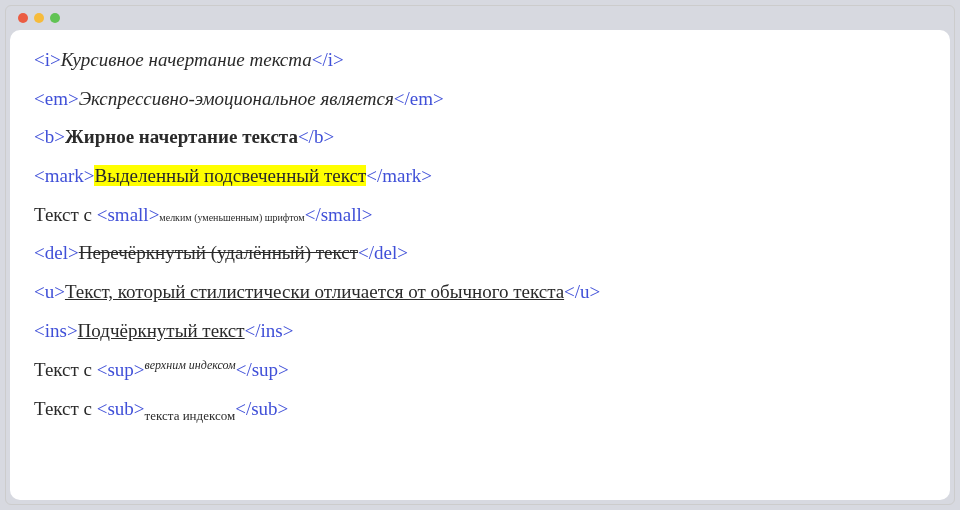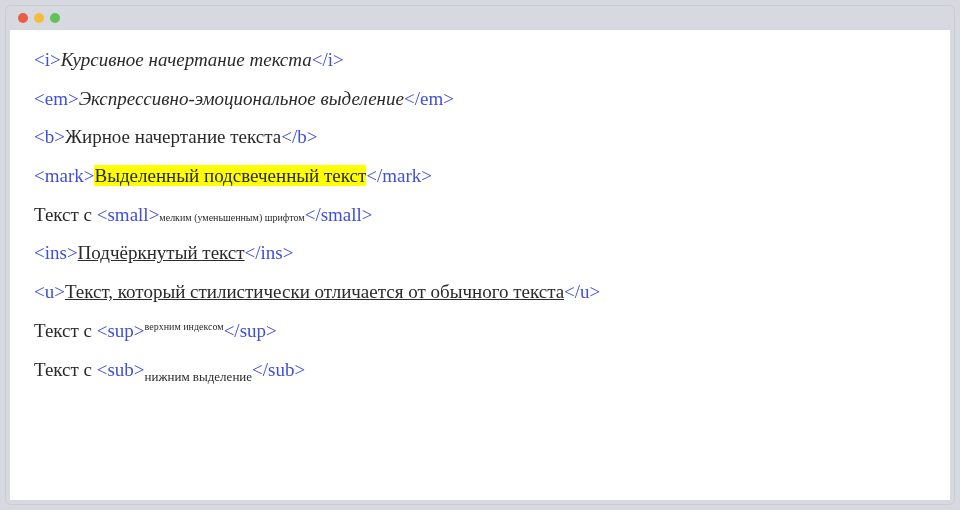--- a/index.html
+++ b/index.html
@@ -33,87 +33,90 @@
       width: 10px;
       height: 10px;
       border-radius: 50%;
     }
     .red { background: #eb5c42; }
     .yellow { background: #f6bb3b; }
     .green { background: #61c354; }
     .content {
       background: #fff;
       margin: 0 4px 4px 4px;
-      border-radius: 0;
+      border-radius: 10px;
       padding: 18px 24px;
       height: calc(100% - 28px);
       font-size: 19px;
       color: #2a2a2a;
       line-height: 1.3;
     }
     .line {
       margin-bottom: 14px;
     }
     .tag {
       color: #4050d8;
       font-family: Georgia, 'Times New Roman', serif;
     }
     .italic { font-style: italic; }
-    .bold { font-weight: normal; }
+    .bold { font-weight: bold; }
     .highlighted { background: #ffff00; text-align: center; }
     .small-text { font-size: 10px; }
     .strikethrough { text-decoration: line-through; }
     .underline { text-decoration: underline; }
-    .sup-text { font-size: 10px; vertical-align: super; }
+    .sup-text { font-size: 12px; vertical-align: super; font-style: italic; }
     .sub-text { font-size: 13px; vertical-align: sub; }
   </style>
 </head>
 <body>
 
 <div class="window">
   <div class="titlebar">
     <div class="traffic-light red"></div>
     <div class="traffic-light yellow"></div>
     <div class="traffic-light green"></div>
   </div>
   <div class="content">
 
     <div class="line">
       <span class="tag">&lt;i&gt;</span><span class="italic">Курсивное начертание текста</span><span class="tag">&lt;/i&gt;</span>
     </div>
 
     <div class="line">
-      <span class="tag">&lt;em&gt;</span><span class="italic">Экспрессивно-эмоциональное выделение</span><span class="tag">&lt;/em&gt;</span>
+      <span class="tag">&lt;em&gt;</span><span class="italic">Экспрессивно-эмоциональное является</span><span class="tag">&lt;/em&gt;</span>
     </div>
 
     <div class="line">
       <span class="tag">&lt;b&gt;</span><span class="bold">Жирное начертание текста</span><span class="tag">&lt;/b&gt;</span>
     </div>
 
 
     <div class="line">
       <span class="tag">&lt;mark&gt;</span><span class="highlighted">Выделенный подсвеченный текст</span><span class="tag">&lt;/mark&gt;</span>
     </div>
 
     <div class="line">
       <span>Текст с </span><span class="tag">&lt;small&gt;</span><span class="small-text">мелким (уменьшенным) шрифтом</span><span class="tag">&lt;/small&gt;</span>
     </div>
 
+    <div class="line">
+      <span class="tag">&lt;del&gt;</span><span class="strikethrough">Перечёркнутый (удалённый) текст</span><span class="tag">&lt;/del&gt;</span>
+    </div>
 
 
     <div class="line">
-      <span class="tag">&lt;ins&gt;</span><span class="underline">Подчёркнутый текст</span><span class="tag">&lt;/ins&gt;</span>
+      <span class="tag">&lt;u&gt;</span><span class="underline">Текст, который стилистически отличается от обычного текста</span><span class="tag">&lt;/u&gt;</span>
     </div>
 
     <div class="line">
-      <span class="tag">&lt;u&gt;</span><span class="underline">Текст, который стилистически отличается от обычного текста</span><span class="tag">&lt;/u&gt;</span>
+      <span class="tag">&lt;ins&gt;</span><span class="underline">Подчёркнутый текст</span><span class="tag">&lt;/ins&gt;</span>
     </div>
 
     <div class="line">
       <span>Текст с </span><span class="tag">&lt;sup&gt;</span><span class="sup-text">верхним индексом</span><span class="tag">&lt;/sup&gt;</span>
     </div>
 
     <div class="line">
-      <span>Текст с </span><span class="tag">&lt;sub&gt;</span><span class="sub-text">нижним выделение</span><span class="tag">&lt;/sub&gt;</span>
+      <span>Текст с </span><span class="tag">&lt;sub&gt;</span><span class="sub-text">текста индексом</span><span class="tag">&lt;/sub&gt;</span>
     </div>
 
   </div>
 </div>
 
 </body></html>

